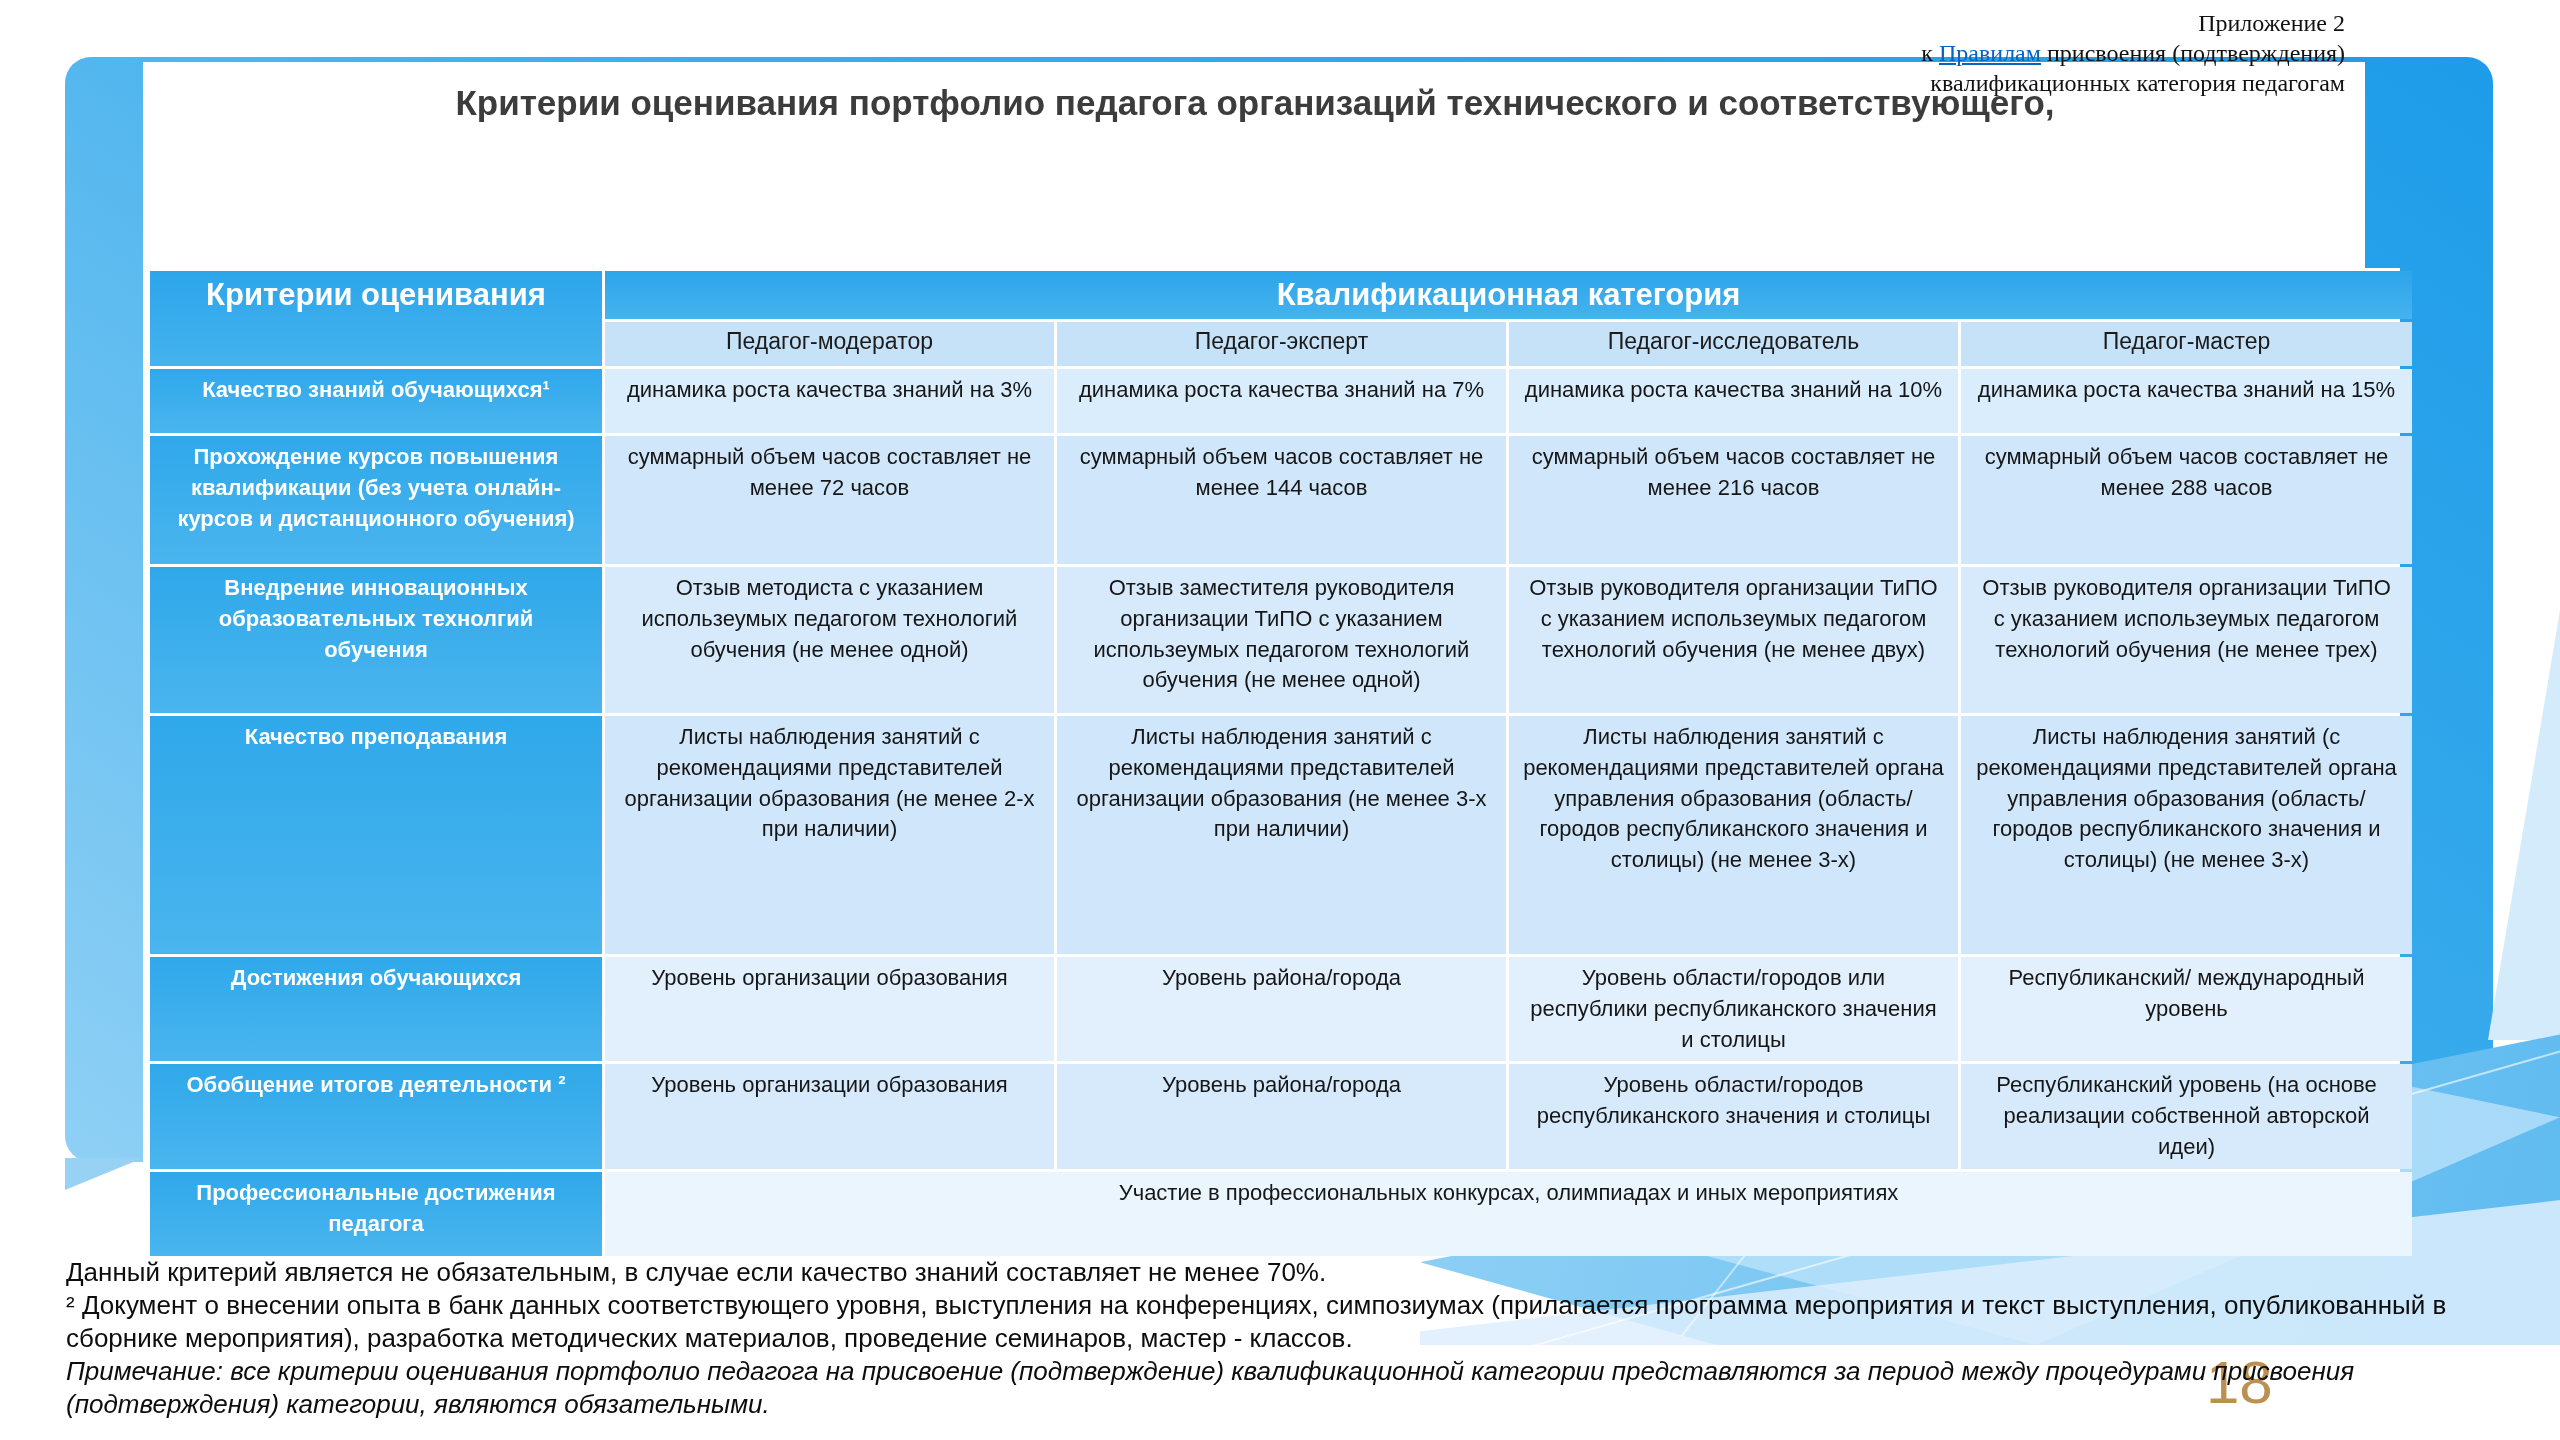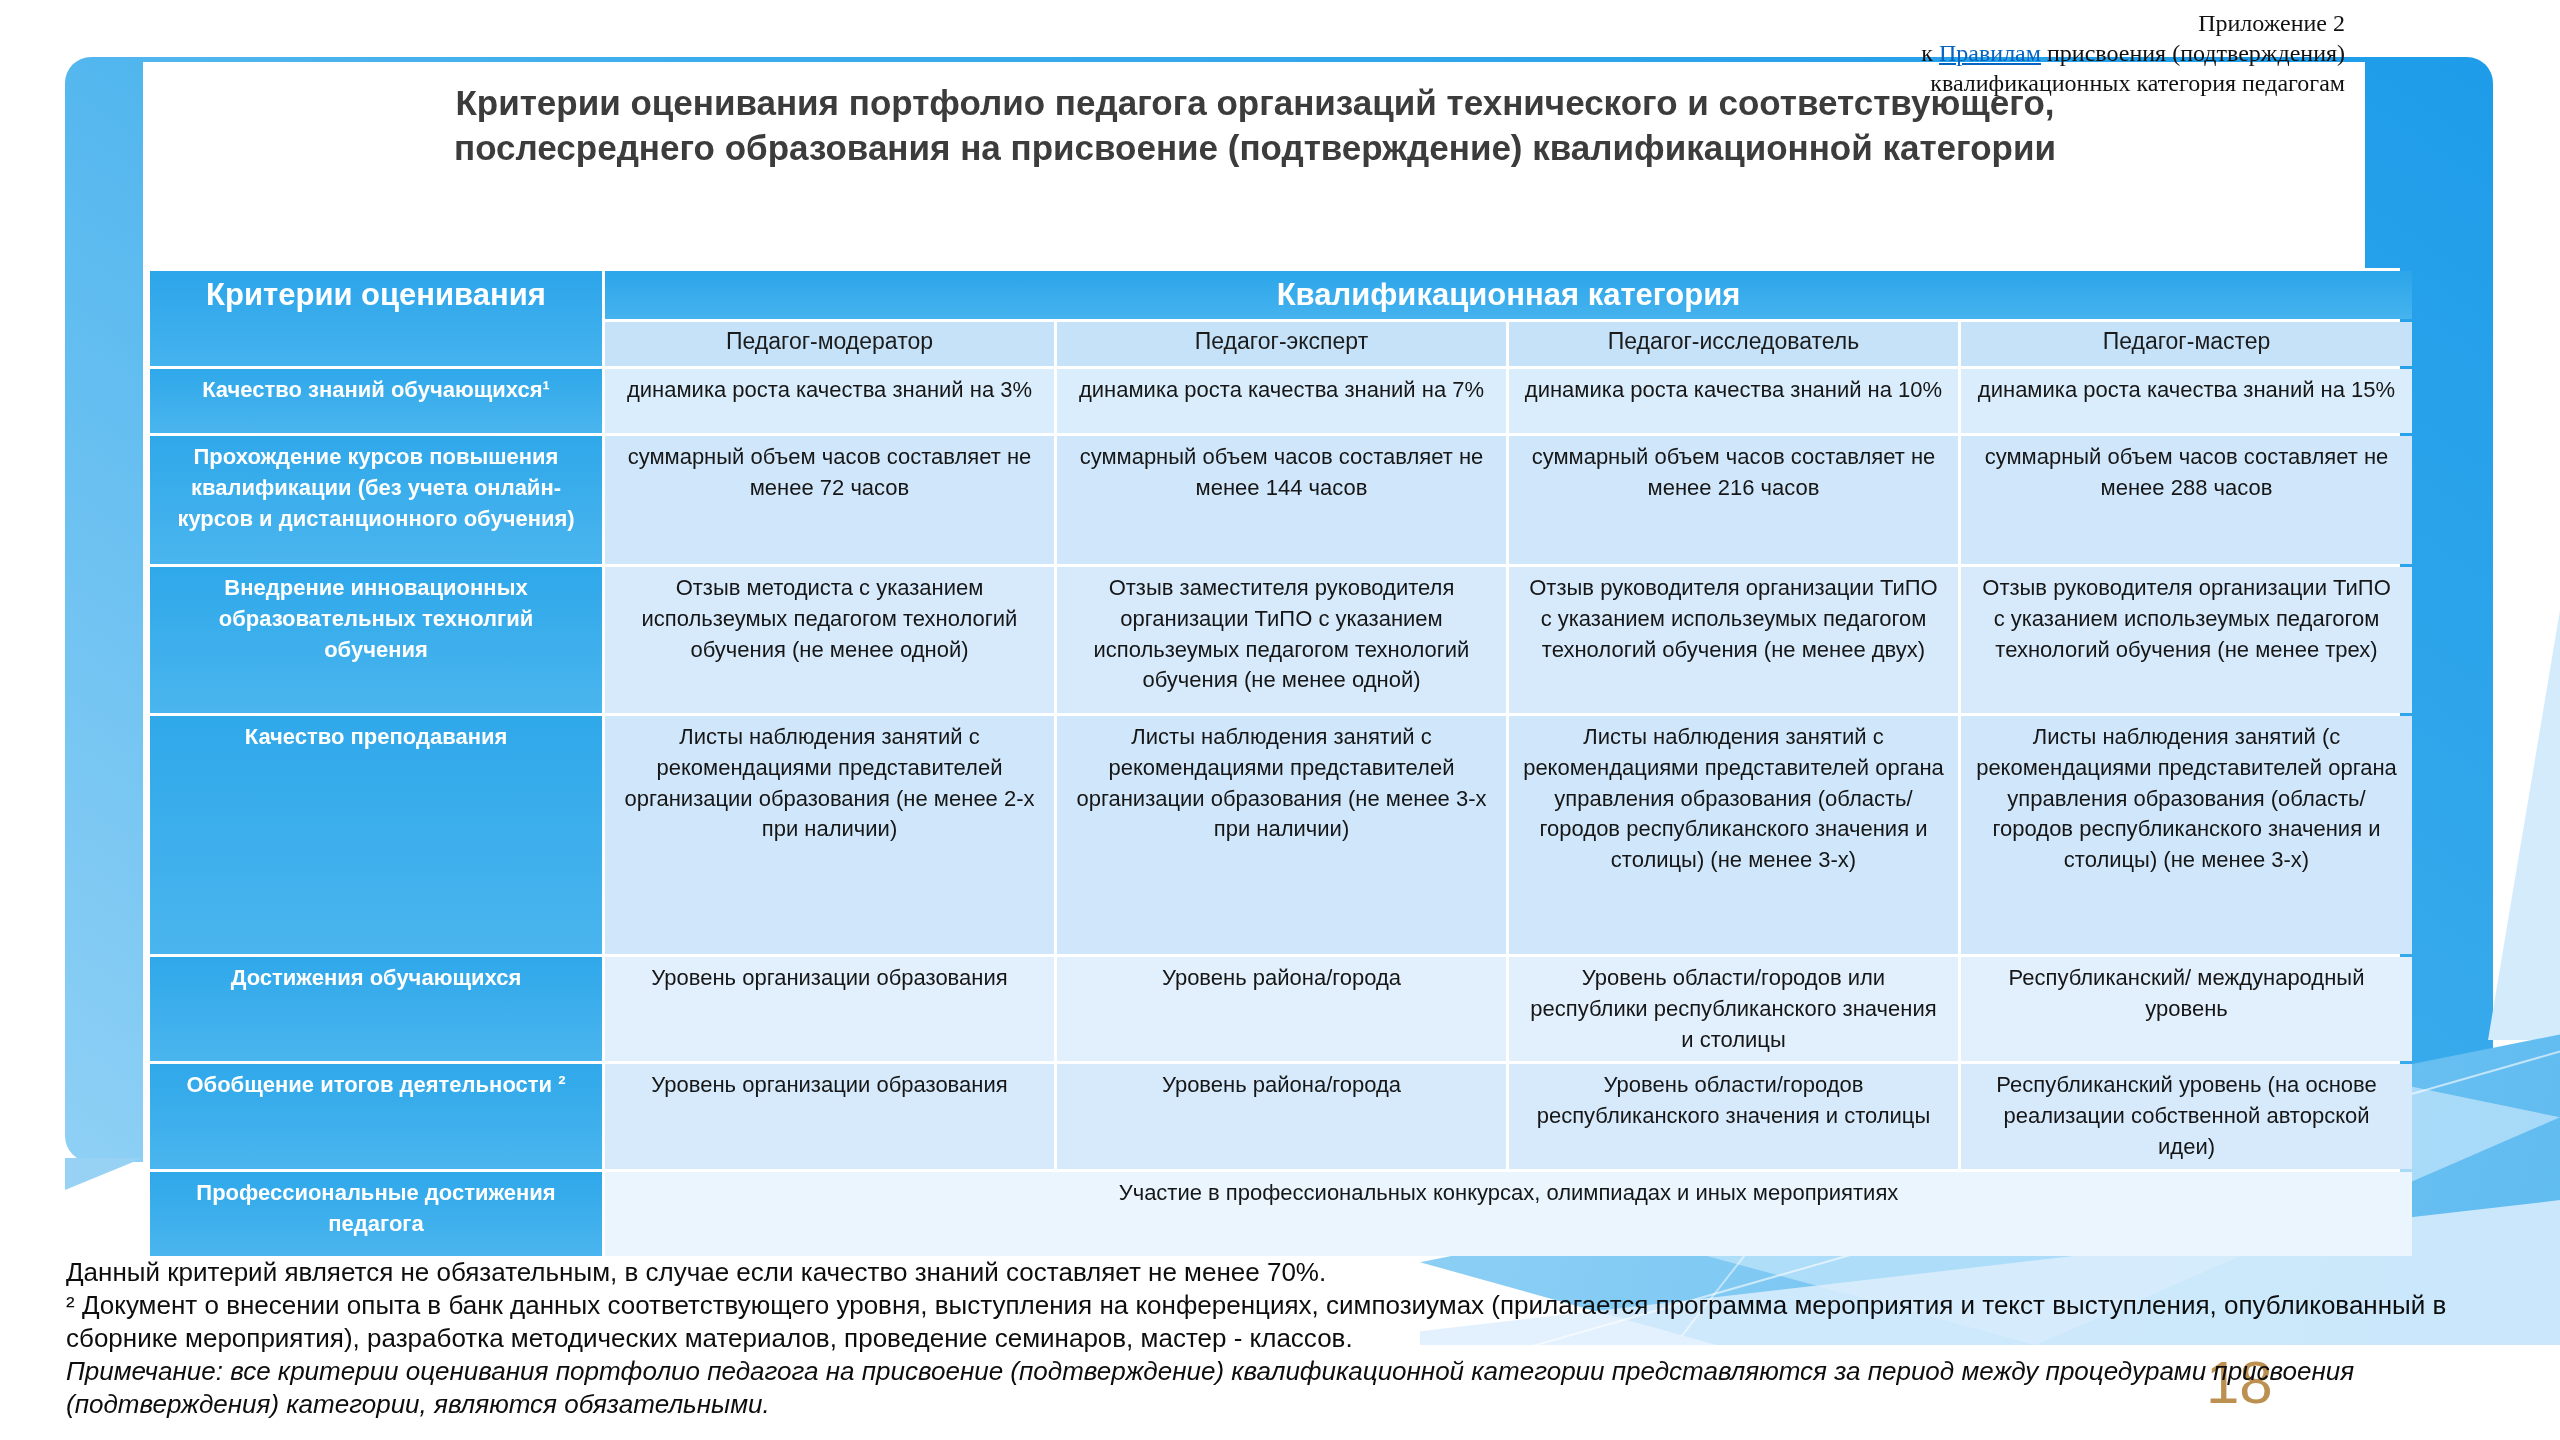--- a/index.html
+++ b/index.html
@@ -126,21 +126,20 @@
 <div class="annotation">
   <div>Приложение 2</div>
   <div>
     <span>к </span><a class="link">Правилам</a><span> присвоения (подтверждения)</span>
   </div>
   <div>квалификационных категория педагогам</div>
 </div>
 
 <div class="title">
   <div>Критерии оценивания портфолио педагога организаций технического и соответствующего,</div>
-  <div>послесреднего образования на присвоение (подтверждение) квалификационной категории</div>
 </div>
 
 <table class="criteria">
   <colgroup>
     <col style="width:452px">
       <col style="width:449px">
       <col style="width:449px">
       <col style="width:449px">
       <col style="width:451px">
   </colgroup>

